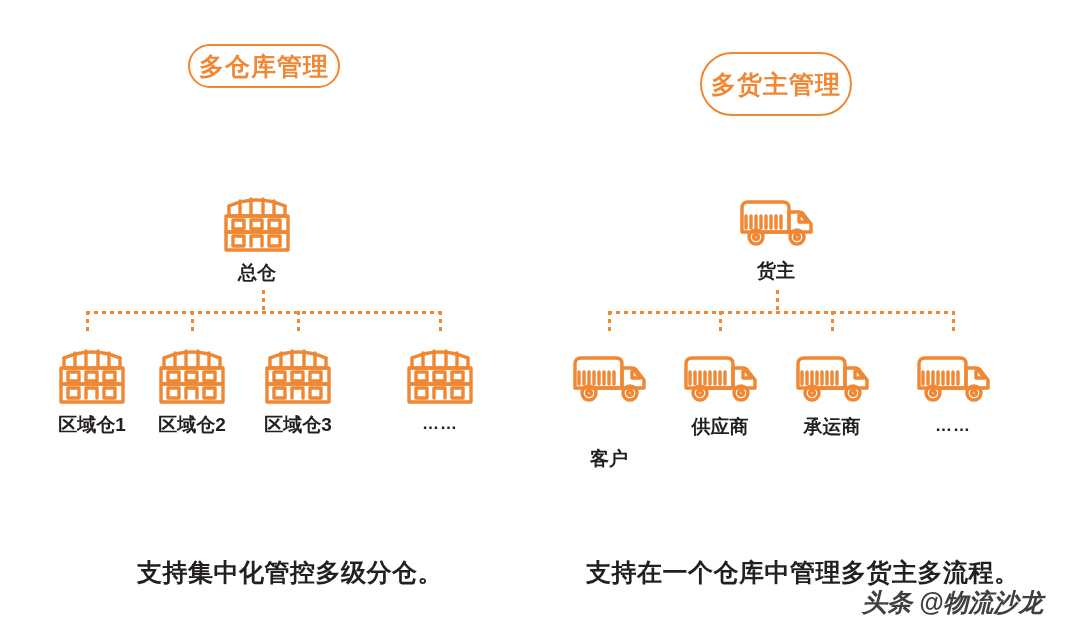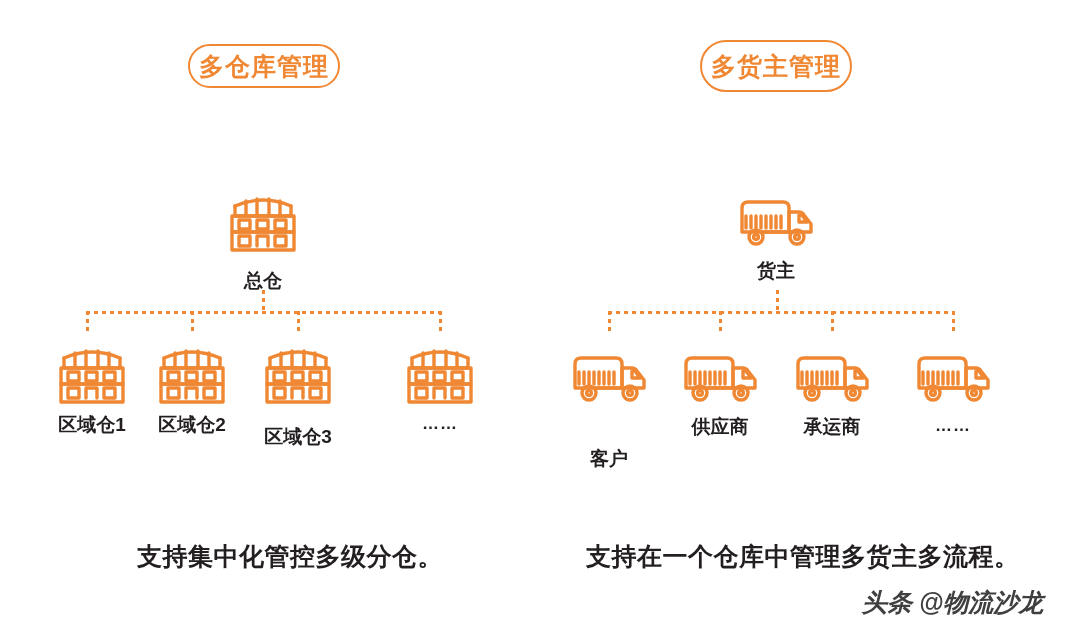--- a/index.html
+++ b/index.html
@@ -18,21 +18,21 @@
     border-radius:40px;
     color:#ef8733;
     font-size:25px;
     font-weight:bold;
     letter-spacing:1px;
     display:flex;align-items:center;justify-content:center;
     box-sizing:border-box;
     white-space:nowrap;
   }
   #pill-left{left:188px;top:44px;width:152px;height:44px;}
-  #pill-right{left:700px;top:40px;width:152px;height:52px;}
+  #pill-right{left:700px;top:52px;width:152px;height:64px;}
 
   
   .node{position:absolute;display:flex;flex-direction:column;align-items:center;}
   .node .ico{display:block;}
   .node .lbl{
     margin-top:7px;
     font-size:19px;
     font-weight:bold;
     color:#231f20;
     white-space:nowrap;
@@ -59,20 +59,21 @@
   }
 
   
   .caption{
     position:absolute;
     font-size:25px;
     font-weight:bold;
     color:#231f20;
     white-space:nowrap;
     letter-spacing:0.5px;
+    margin-top:16px;
   }
   #caption-left{left:137px;top:540px;}
   #caption-right{left:586px;top:540px;}
 
   
   .wm-wechat{
     position:absolute;left:795px;top:562px;
     display:flex;align-items:center;gap:6px;
     color:#c9c9c9;font-size:21px;font-weight:bold;
     white-space:nowrap;opacity:.85;
@@ -84,21 +85,21 @@
     text-shadow:1px 1px 0 #ffffff;
   }
 </style>
 </head>
 <body>
 
 <div class="stage">
 
   <div class="pill" id="pill-left">多仓库管理</div>
 
-  <div class="node" style="left:203px;top:190px;width:120px;gap:8px;">
+  <div class="node" style="left:197px;top:190px;width:120px;">
     <span class="ico">
       <svg width="74" height="62" viewBox="0 0 74 62" fill="none" stroke="#ef8733" stroke-width="3.4" stroke-linejoin="round" stroke-linecap="round">
         <path d="M9 16 q28 -12 56 0"></path>
         <path d="M9 16 v10 h56 v-10"></path>
         <path d="M20 11 v13 M31 9 v15 M43 9 v15 M54 11 v13"></path>
         <path d="M6 26 h62 v16 h-62 z"></path>
         <path d="M6 42 h62 v18 h-62 z"></path>
         <rect x="13" y="30" width="11" height="9"></rect>
         <rect x="31" y="30" width="11" height="9"></rect>
         <rect x="49" y="30" width="11" height="9"></rect>
@@ -148,21 +149,21 @@
           <rect x="31" y="30" width="11" height="9"></rect>
         <rect x="49" y="30" width="11" height="9"></rect>
           <rect x="13" y="46" width="11" height="10"></rect>
         <rect x="49" y="46" width="11" height="10"></rect>
           <path d="M31 56 v-10 h11 v10"></path>
       </svg>
     </span>
     <span class="lbl">区域仓2</span>
   </div>
 
-  <div class="node" style="left:260px;top:342px;width:76px;gap:12px;">
+  <div class="node" style="left:260px;top:342px;width:76px;">
     <span class="ico">
       <svg width="74" height="62" viewBox="0 0 74 62" fill="none" stroke="#ef8733" stroke-width="3.4" stroke-linejoin="round" stroke-linecap="round">
         <path d="M9 16 q28 -12 56 0"></path>
           <path d="M9 16 v10 h56 v-10"></path>
         <path d="M20 11 v13 M31 9 v15 M43 9 v15 M54 11 v13"></path>
         <path d="M6 26 h62 v16 h-62 z"></path>
           <path d="M6 42 h62 v18 h-62 z"></path>
         <rect x="13" y="30" width="11" height="9"></rect>
           <rect x="31" y="30" width="11" height="9"></rect>
         <rect x="49" y="30" width="11" height="9"></rect>

